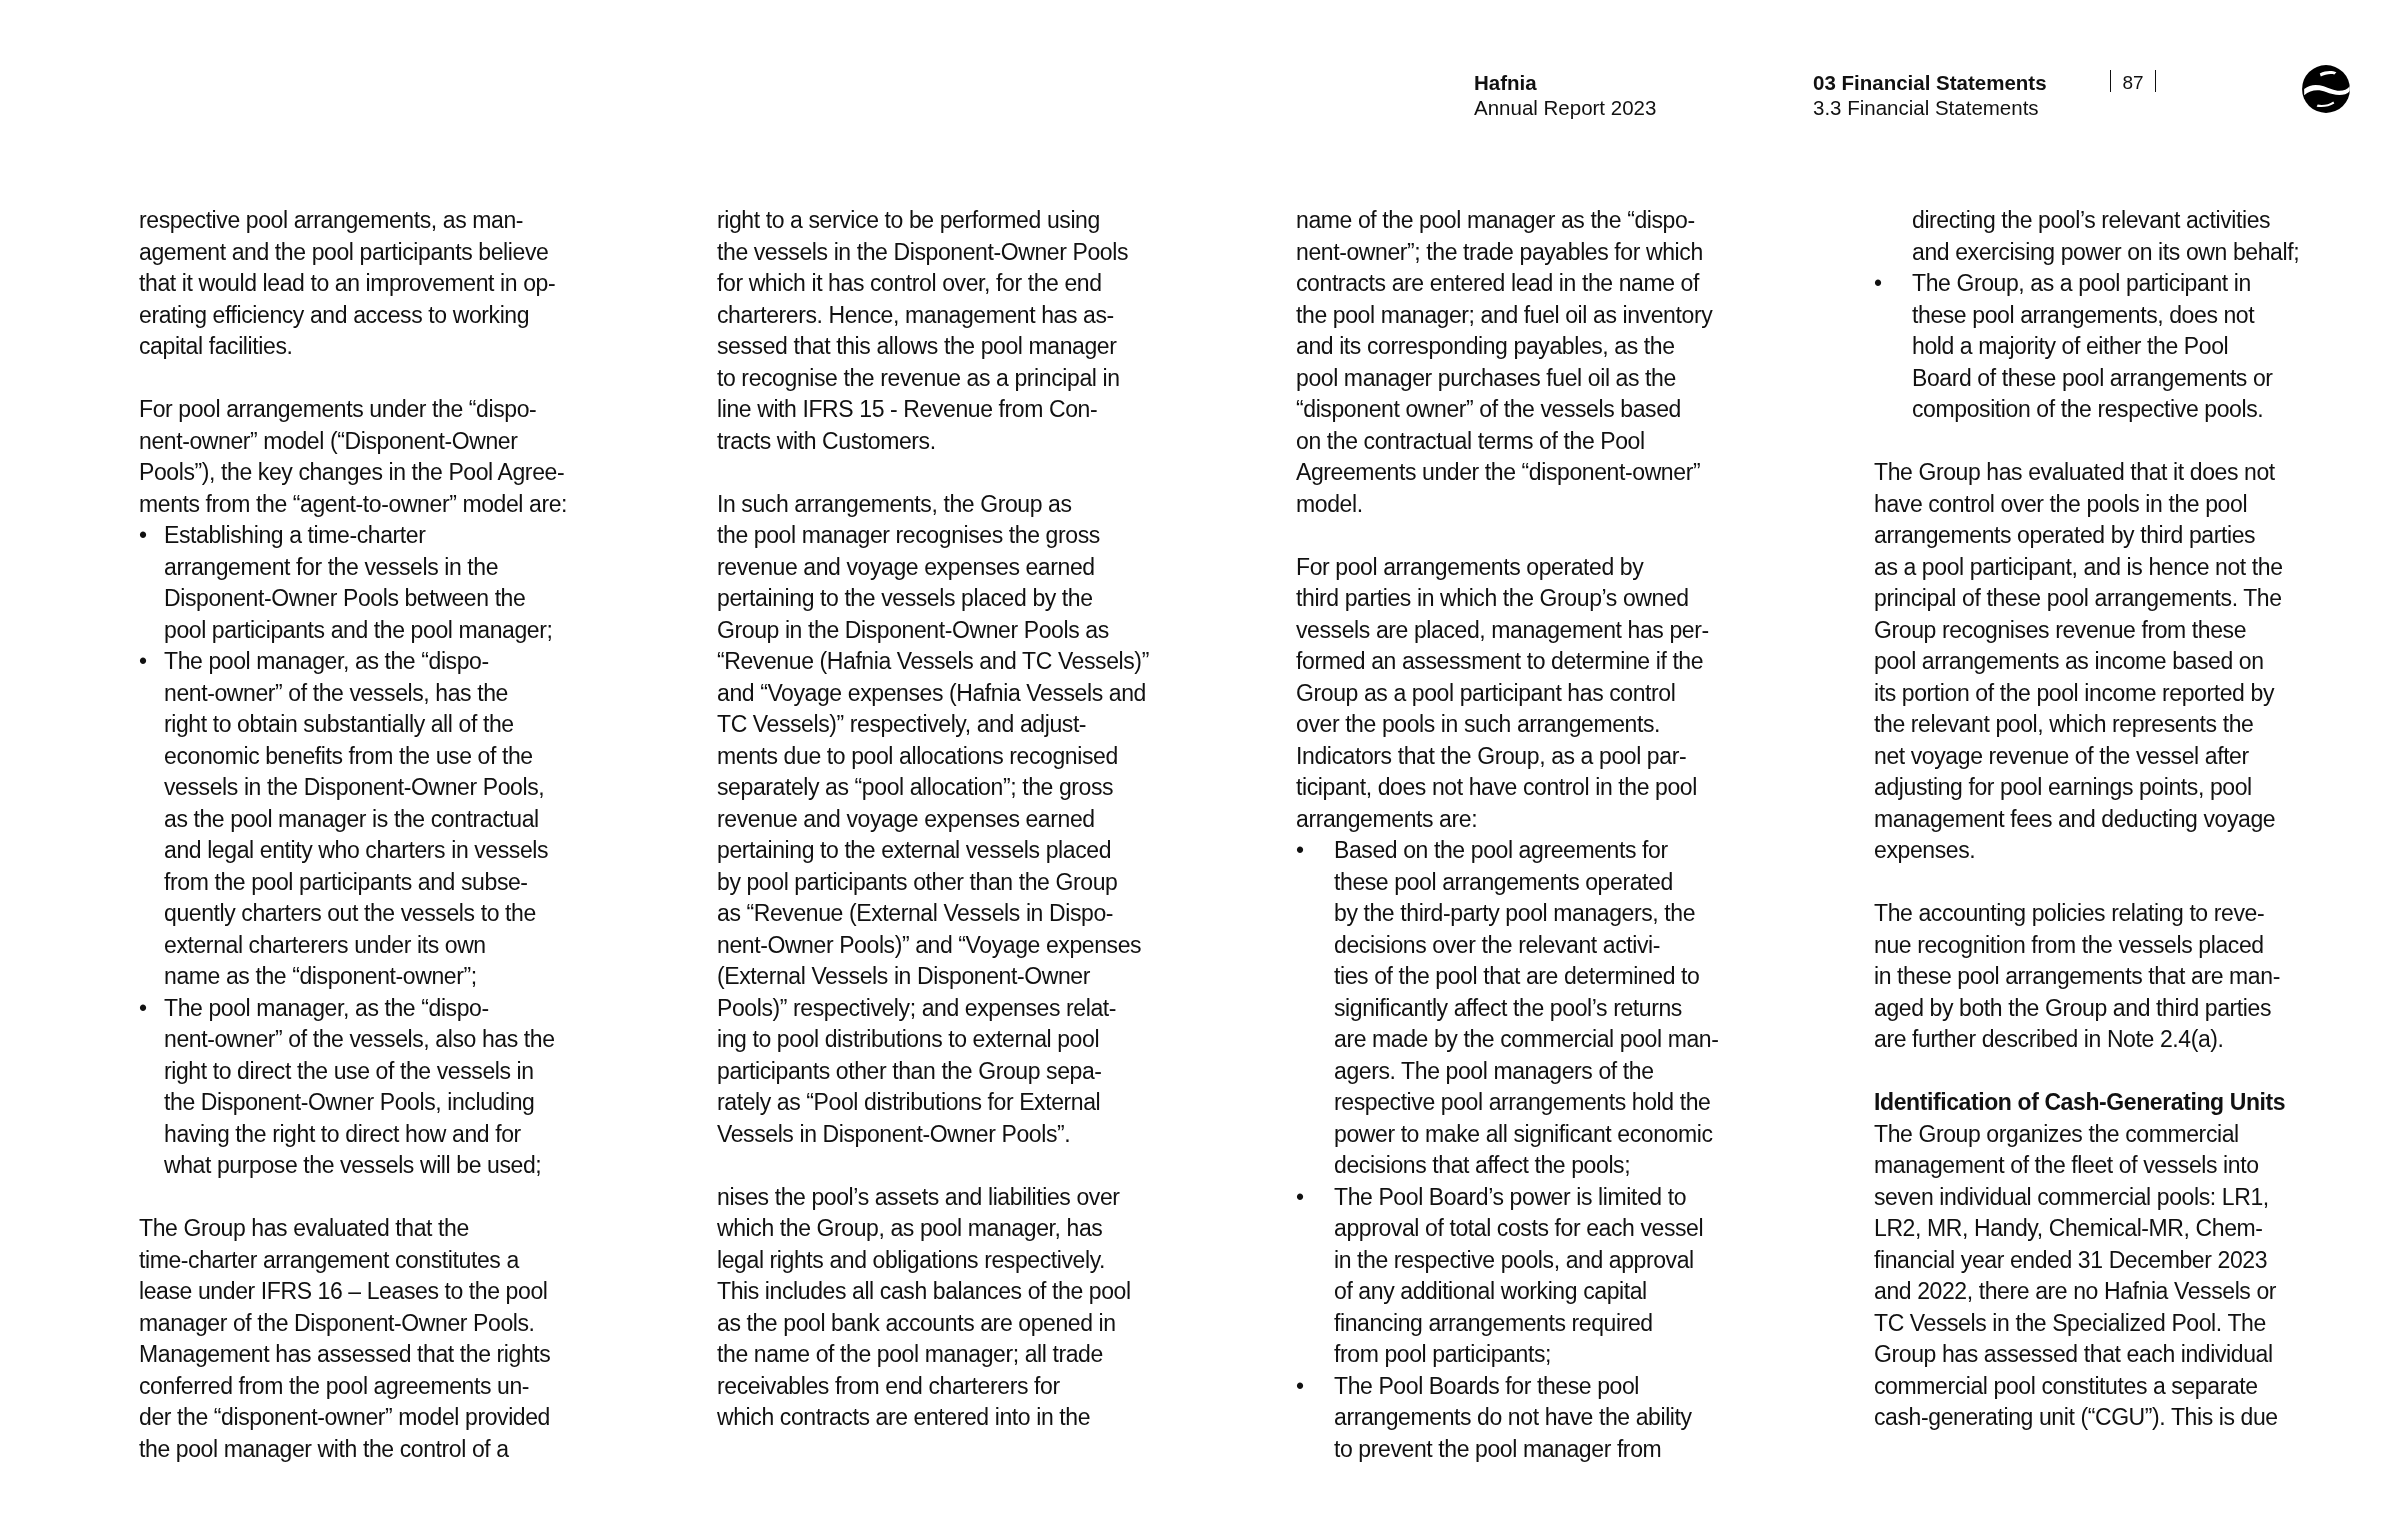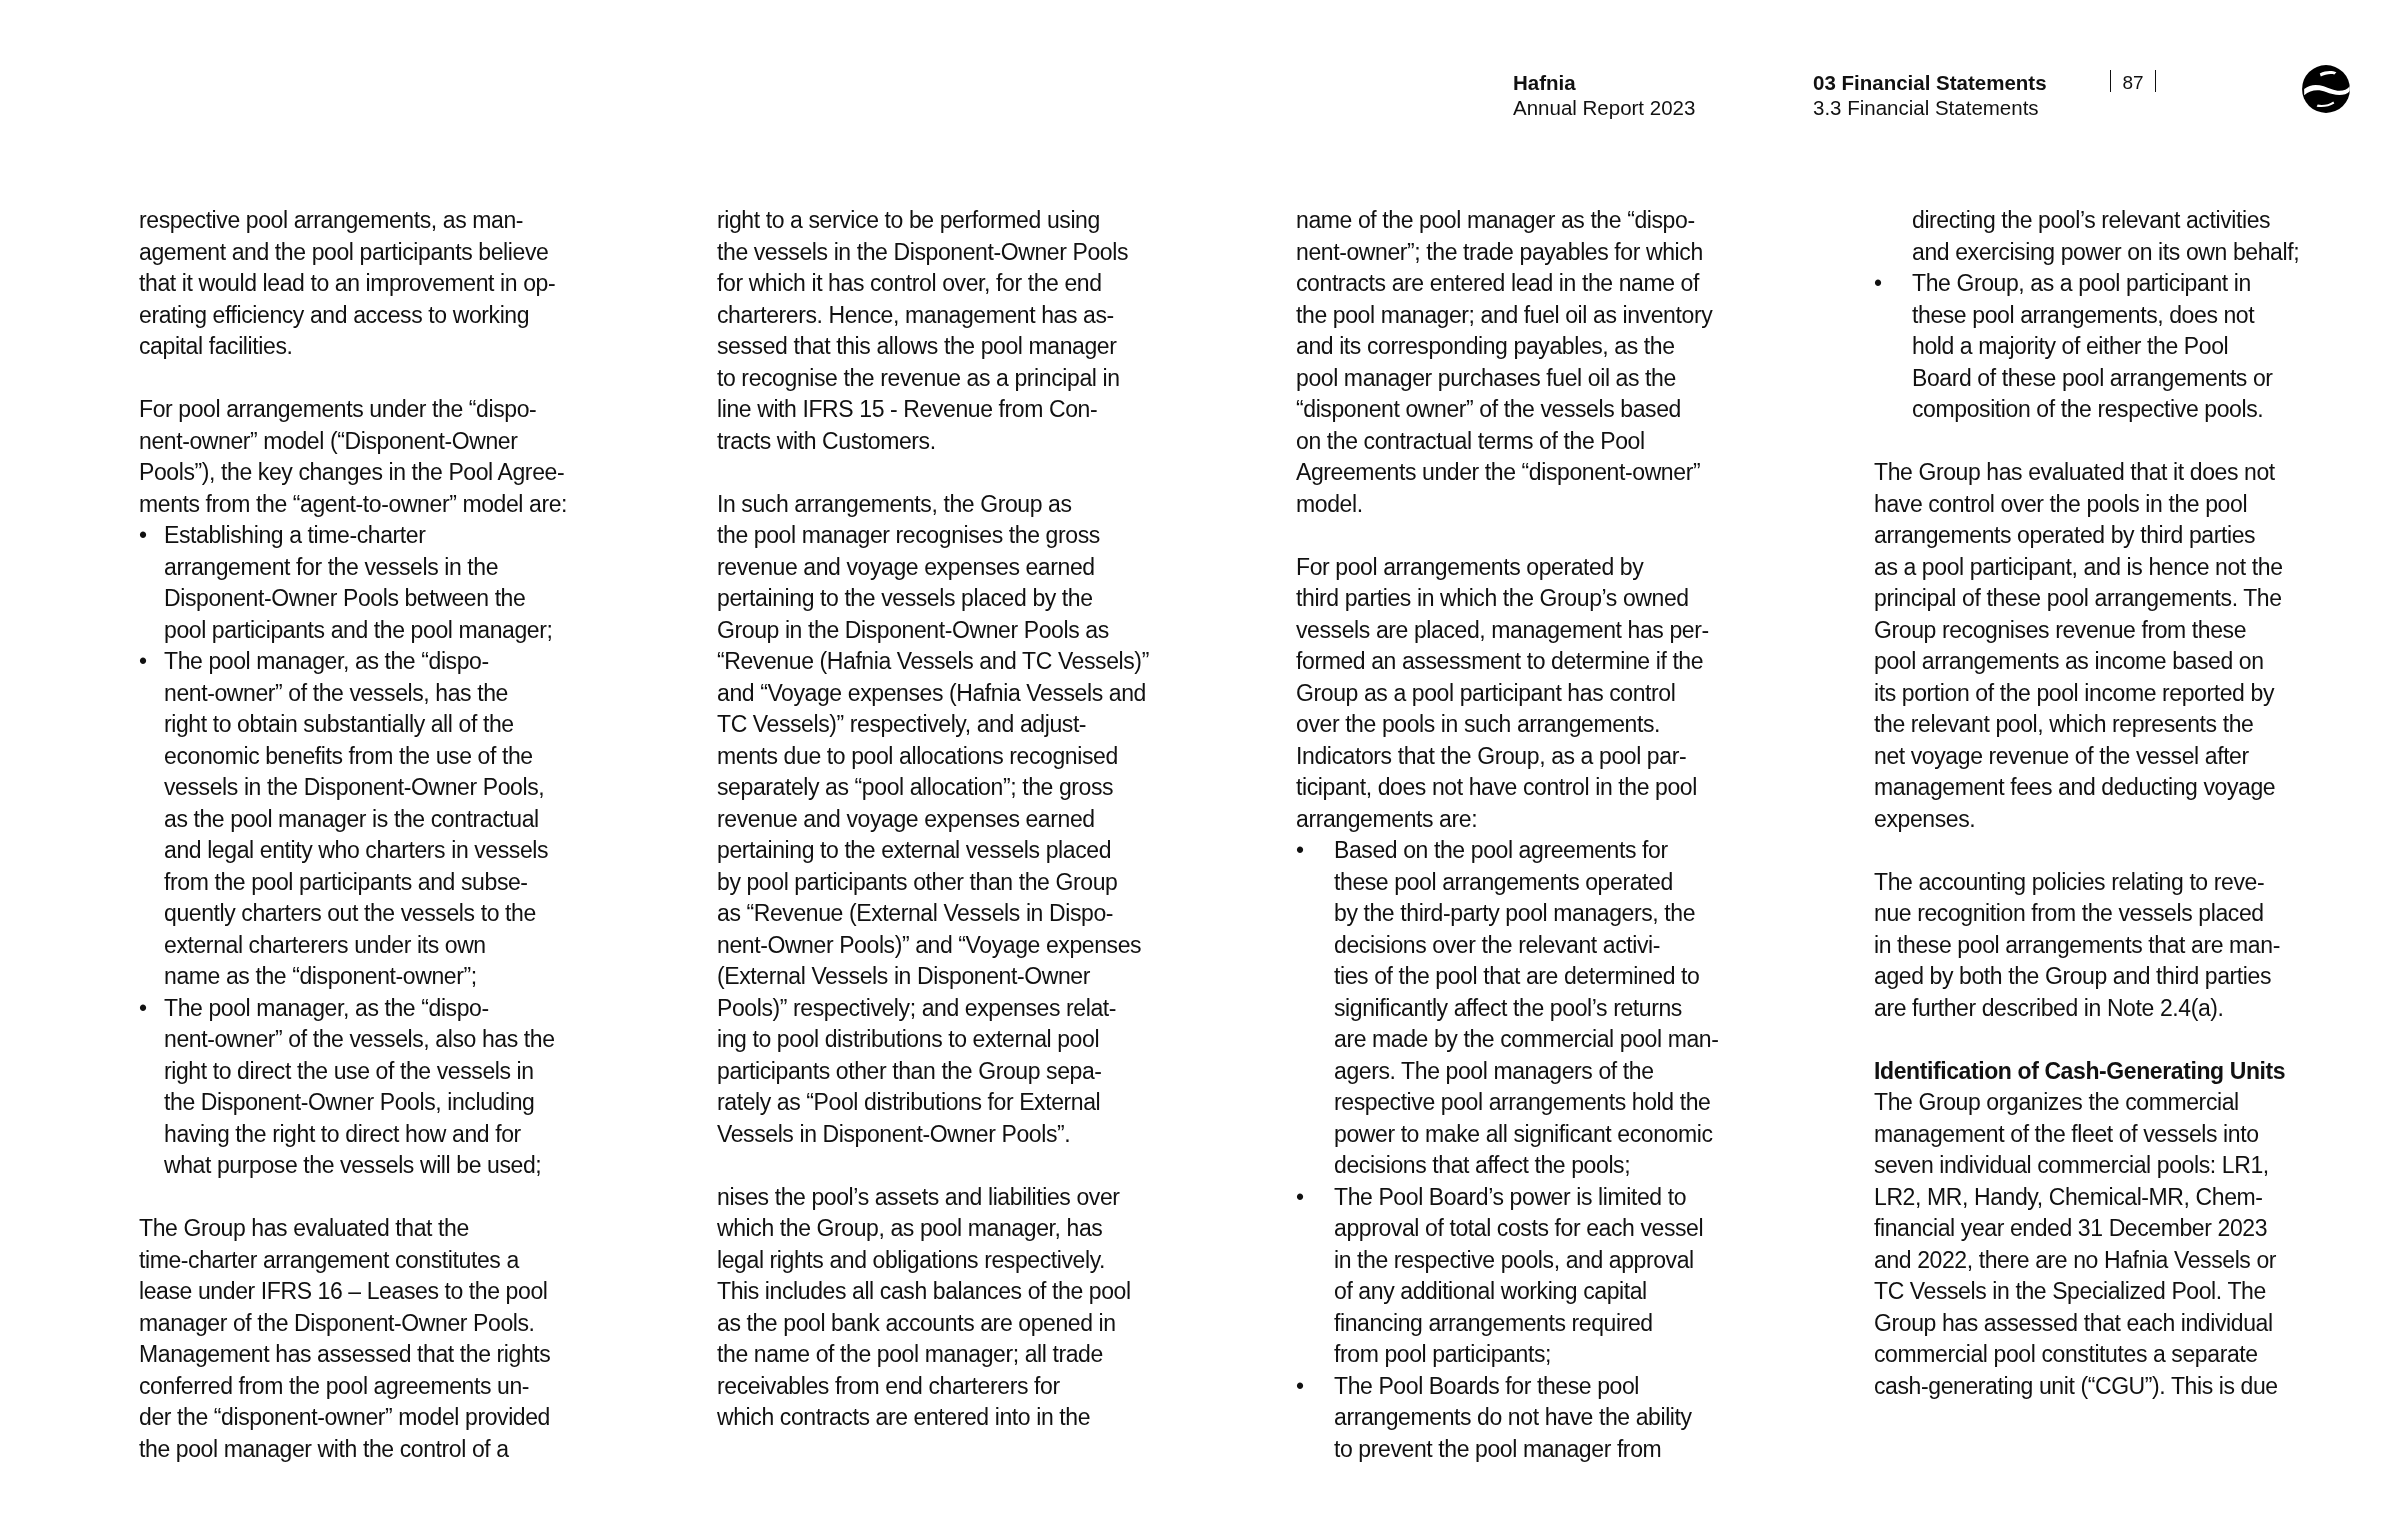--- a/index.html
+++ b/index.html
@@ -1,20 +1,20 @@
 <!DOCTYPE html>
 <html style="font-size:11px"><head>
 <meta charset="utf-8">
 <style>
   html, body { margin: 0; padding: 0; background: #ffffff; }
   body { width: 2401px; height: 1537px; position: relative; overflow: hidden;
          font-family: "Liberation Sans", sans-serif; color: #111111; }
   .header { position: absolute; top: 70px; font-size: 20.5px; line-height: 25px; }
   .header .b { font-weight: bold; }
-  #hdr-company { left: 1513px; }
+  #hdr-company { left: 1474px; }
   #hdr-section { left: 1813px; }
   #hdr-page { left: 2110px; top: 70px; font-size: 19px; line-height: 25px; }
   #hdr-page .bar { display: inline-block; width: 1.4px; height: 22px; background: #111; vertical-align: -3.4px; }
   #hdr-page .num { padding: 0 11px; }
   #logo { position: absolute; left: 2300px; top: 63px; width: 52px; height: 52px; }
   .col { position: absolute; top: 205px; width: 479px; font-size: 23px; line-height: 31.5px; letter-spacing: -0.4px; }
   #col1 { left: 139px; }
   #col2 { left: 717px; }
   #col3 { left: 1296px; }
   #col4 { left: 1874px; }
@@ -228,20 +228,21 @@
       <span class="line">The Group has evaluated that it does not</span>
       <span class="line">have control over the pools in the pool</span>
       <span class="line">arrangements operated by third parties</span>
       <span class="line">as a pool participant, and is hence not the</span>
       <span class="line">principal of these pool arrangements. The</span>
       <span class="line">Group recognises revenue from these</span>
       <span class="line">pool arrangements as income based on</span>
       <span class="line">its portion of the pool income reported by</span>
       <span class="line">the relevant pool, which represents the</span>
       <span class="line">net voyage revenue of the vessel after</span>
+      <span class="line">adjusting for pool earnings points, pool</span>
       <span class="line">management fees and deducting voyage</span>
       <span class="line">expenses.</span>
     </p>
     <p>
       <span class="line">The accounting policies relating to reve-</span>
       <span class="line">nue recognition from the vessels placed</span>
       <span class="line">in these pool arrangements that are man-</span>
       <span class="line">aged by both the Group and third parties</span>
       <span class="line">are further described in Note 2.4(a).</span>
     </p>

